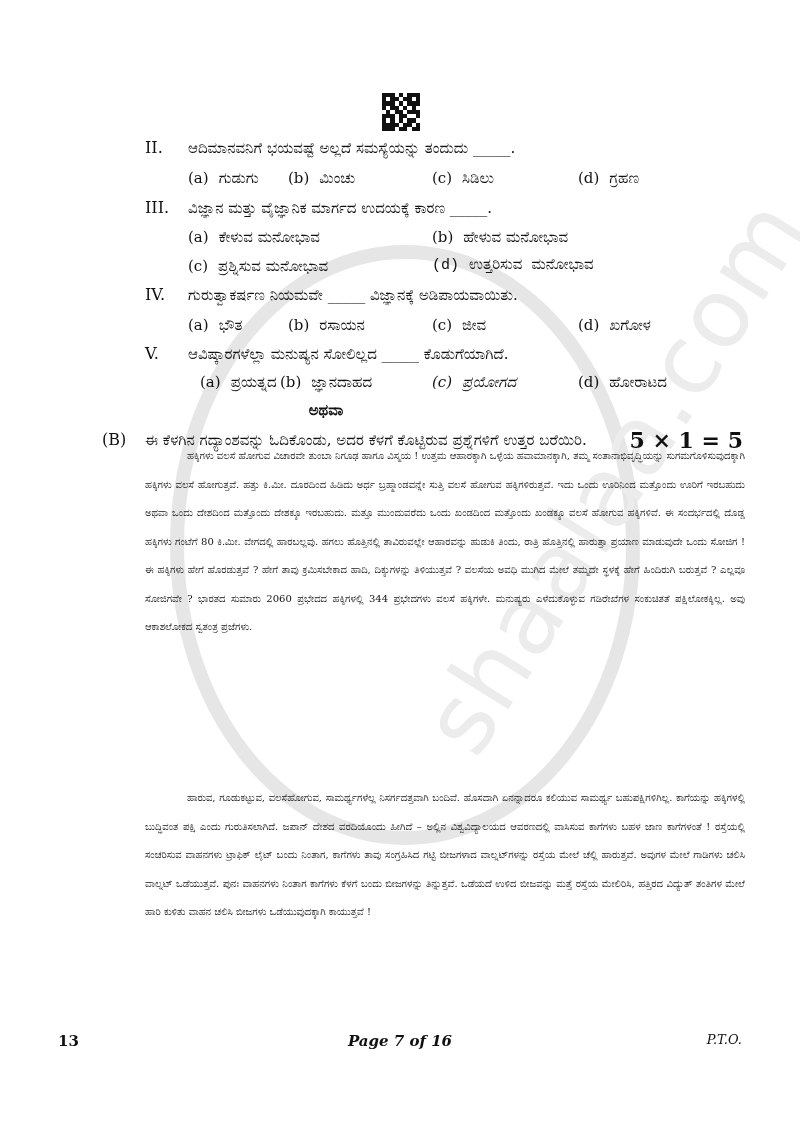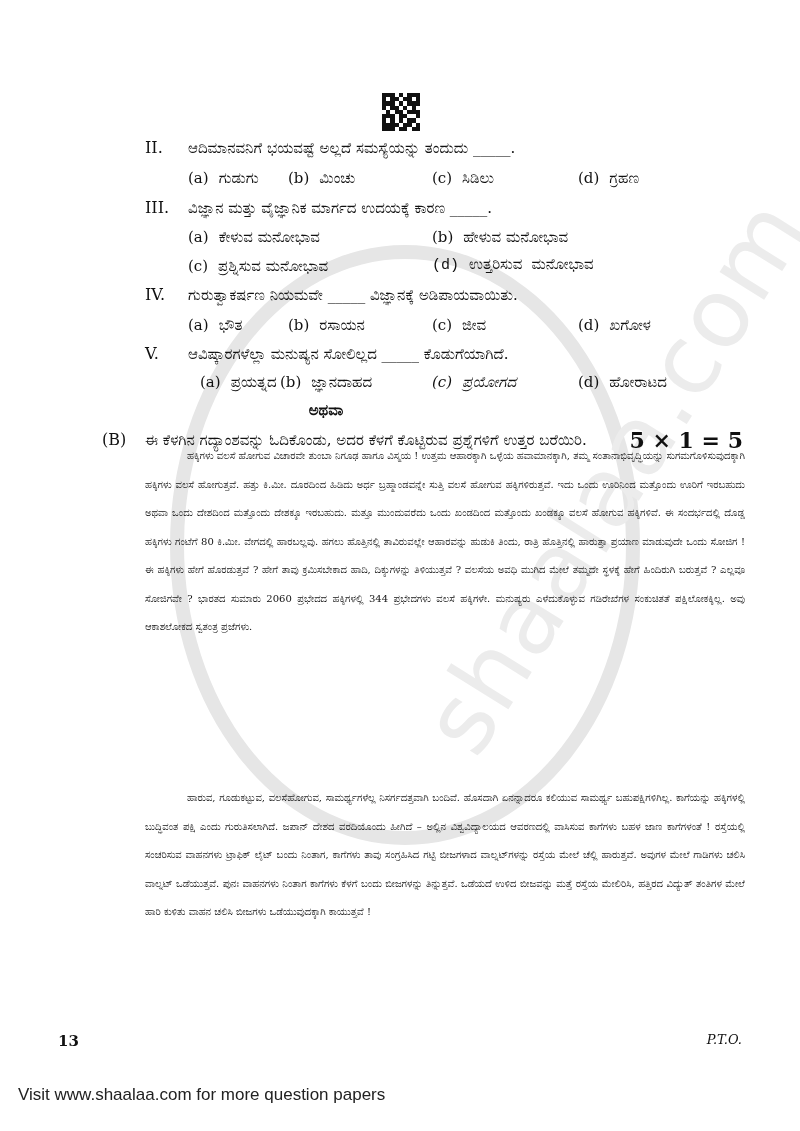--- a/index.html
+++ b/index.html
@@ -188,16 +188,16 @@
   <div class="row" style="top:430px; left:0; width:800px;">
     <span class="sec-label">(B)</span>
     <span class="qtext" style="left:145px;">ಈ ಕೆಳಗಿನ ಗದ್ಯಾಂಶವನ್ನು ಓದಿಕೊಂಡು, ಅದರ ಕೆಳಗೆ ಕೊಟ್ಟಿರುವ ಪ್ರಶ್ನೆಗಳಿಗೆ ಉತ್ತರ ಬರೆಯಿರಿ.</span>
     <span class="marks">5 × 1 = 5</span>
   </div>
 
   <p class="para" style="top:442px; margin:0;">ಹಕ್ಕಿಗಳು ವಲಸೆ ಹೋಗುವ ವಿಚಾರವೇ ತುಂಬಾ ನಿಗೂಢ ಹಾಗೂ ವಿಸ್ಮಯ ! ಉತ್ತಮ ಆಹಾರಕ್ಕಾಗಿ ಒಳ್ಳೆಯ ಹವಾಮಾನಕ್ಕಾಗಿ, ತಮ್ಮ ಸಂತಾನಾಭಿವೃದ್ಧಿಯನ್ನು ಸುಗಮಗೊಳಿಸುವುದಕ್ಕಾಗಿ ಹಕ್ಕಿಗಳು ವಲಸೆ ಹೋಗುತ್ತವೆ. ಹತ್ತು ಕಿ.ಮೀ. ದೂರದಿಂದ ಹಿಡಿದು ಅರ್ಧ ಬ್ರಹ್ಮಾಂಡವನ್ನೇ ಸುತ್ತಿ ವಲಸೆ ಹೋಗುವ ಹಕ್ಕಿಗಳಿರುತ್ತವೆ. ಇದು ಒಂದು ಊರಿನಿಂದ ಮತ್ತೊಂದು ಊರಿಗೆ ಇರಬಹುದು ಅಥವಾ ಒಂದು ದೇಶದಿಂದ ಮತ್ತೊಂದು ದೇಶಕ್ಕೂ ಇರಬಹುದು. ಮತ್ತೂ ಮುಂದುವರೆದು ಒಂದು ಖಂಡದಿಂದ ಮತ್ತೊಂದು ಖಂಡಕ್ಕೂ ವಲಸೆ ಹೋಗುವ ಹಕ್ಕಿಗಳಿವೆ. ಈ ಸಂದರ್ಭದಲ್ಲಿ ದೊಡ್ಡ ಹಕ್ಕಿಗಳು ಗಂಟೆಗೆ 80 ಕಿ.ಮೀ. ವೇಗದಲ್ಲಿ ಹಾರಬಲ್ಲವು. ಹಗಲು ಹೊತ್ತಿನಲ್ಲಿ ತಾವಿರುವಲ್ಲೇ ಆಹಾರವನ್ನು ಹುಡುಕಿ ತಿಂದು, ರಾತ್ರಿ ಹೊತ್ತಿನಲ್ಲಿ ಹಾರುತ್ತಾ ಪ್ರಯಾಣ ಮಾಡುವುದೇ ಒಂದು ಸೋಜಿಗ ! ಈ ಹಕ್ಕಿಗಳು ಹೇಗೆ ಹೊರಡುತ್ತವೆ ? ಹೇಗೆ ತಾವು ಕ್ರಮಿಸಬೇಕಾದ ಹಾದಿ, ದಿಕ್ಕುಗಳನ್ನು ತಿಳಿಯುತ್ತವೆ ? ವಲಸೆಯ ಅವಧಿ ಮುಗಿದ ಮೇಲೆ ತಮ್ಮದೇ ಸ್ಥಳಕ್ಕೆ ಹೇಗೆ ಹಿಂದಿರುಗಿ ಬರುತ್ತವೆ ? ಎಲ್ಲವೂ ಸೋಜಿಗವೇ ? ಭಾರತದ ಸುಮಾರು 2060 ಪ್ರಭೇದದ ಹಕ್ಕಿಗಳಲ್ಲಿ 344 ಪ್ರಭೇದಗಳು ವಲಸೆ ಹಕ್ಕಿಗಳೇ. ಮನುಷ್ಯರು ಎಳೆದುಕೊಳ್ಳುವ ಗಡಿರೇಖೆಗಳ ಸಂಕುಚಿತತೆ ಪಕ್ಷಿಲೋಕಕ್ಕಿಲ್ಲ. ಅವು ಆಕಾಶಲೋಕದ ಸ್ವತಂತ್ರ ಪ್ರಜೆಗಳು.</p>
   <p class="para" style="top:784px; margin:0;">ಹಾರುವ, ಗೂಡುಕಟ್ಟುವ, ವಲಸೆಹೋಗುವ, ಸಾಮರ್ಥ್ಯಗಳೆಲ್ಲ ನಿಸರ್ಗದತ್ತವಾಗಿ ಬಂದಿವೆ. ಹೊಸದಾಗಿ ಏನನ್ನಾದರೂ ಕಲಿಯುವ ಸಾಮರ್ಥ್ಯ ಬಹುಪಕ್ಷಿಗಳಿಗಿಲ್ಲ. ಕಾಗೆಯನ್ನು ಹಕ್ಕಿಗಳಲ್ಲಿ ಬುದ್ಧಿವಂತ ಪಕ್ಷಿ ಎಂದು ಗುರುತಿಸಲಾಗಿದೆ. ಜಪಾನ್ ದೇಶದ ವರದಿಯೊಂದು ಹೀಗಿದೆ – ಅಲ್ಲಿನ ವಿಶ್ವವಿದ್ಯಾಲಯದ ಆವರಣದಲ್ಲಿ ವಾಸಿಸುವ ಕಾಗೆಗಳು ಬಹಳ ಜಾಣ ಕಾಗೆಗಳಂತೆ ! ರಸ್ತೆಯಲ್ಲಿ ಸಂಚರಿಸುವ ವಾಹನಗಳು ಟ್ರಾಫಿಕ್ ಲೈಟ್ ಬಂದು ನಿಂತಾಗ, ಕಾಗೆಗಳು ತಾವು ಸಂಗ್ರಹಿಸಿದ ಗಟ್ಟಿ ಬೀಜಗಳಾದ ವಾಲ್ನಟ್‌ಗಳನ್ನು ರಸ್ತೆಯ ಮೇಲೆ ಚೆಲ್ಲಿ ಹಾರುತ್ತವೆ. ಅವುಗಳ ಮೇಲೆ ಗಾಡಿಗಳು ಚಲಿಸಿ ವಾಲ್ನಟ್ ಒಡೆಯುತ್ತವೆ. ಪುನಃ ವಾಹನಗಳು ನಿಂತಾಗ ಕಾಗೆಗಳು ಕೆಳಗೆ ಬಂದು ಬೀಜಗಳನ್ನು ತಿನ್ನುತ್ತವೆ. ಒಡೆಯದೆ ಉಳಿದ ಬೀಜವನ್ನು ಮತ್ತೆ ರಸ್ತೆಯ ಮೇಲಿರಿಸಿ, ಹತ್ತಿರದ ವಿದ್ಯುತ್ ತಂತಿಗಳ ಮೇಲೆ ಹಾರಿ ಕುಳಿತು ವಾಹನ ಚಲಿಸಿ ಬೀಜಗಳು ಒಡೆಯುವುದಕ್ಕಾಗಿ ಕಾಯುತ್ತವೆ !</p>
 
   <div class="footer left">13</div>
+  <div class="footer mid">Page 7 of 16</div>
   <div class="footer right">P.T.O.</div>
 
-  <div class="visit">Visit www.shaalaa.com for more question papers</div>
 </div>
 
 </body></html>

